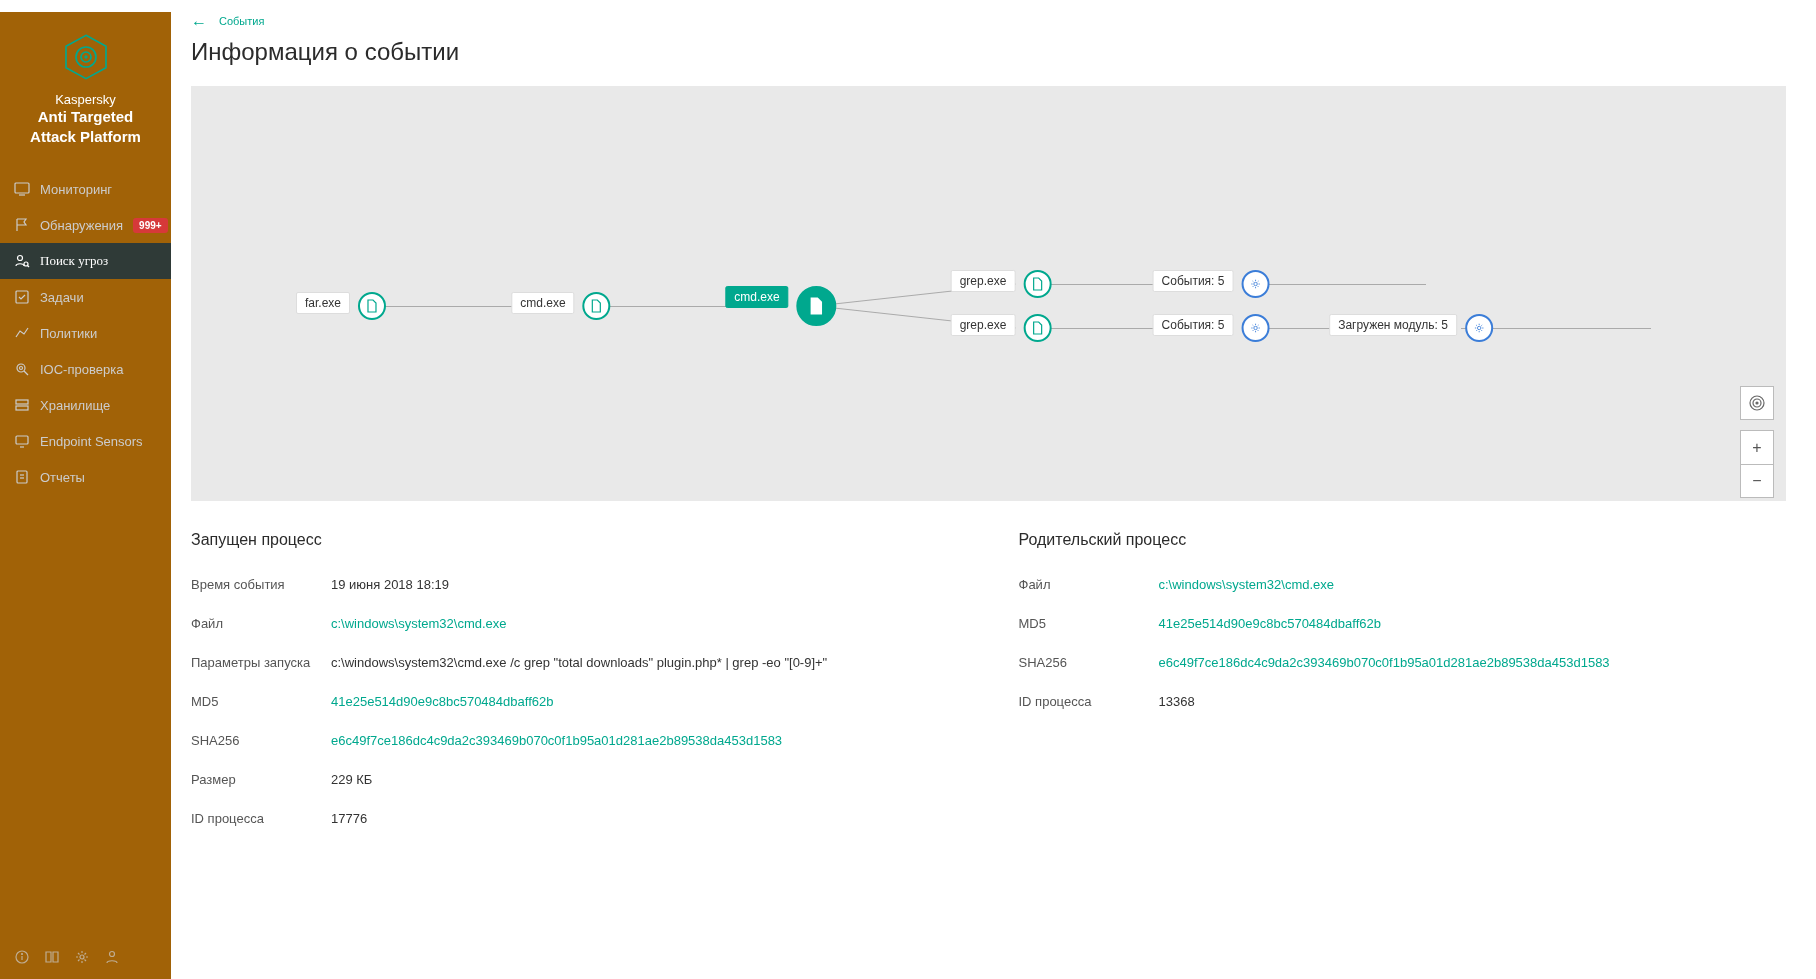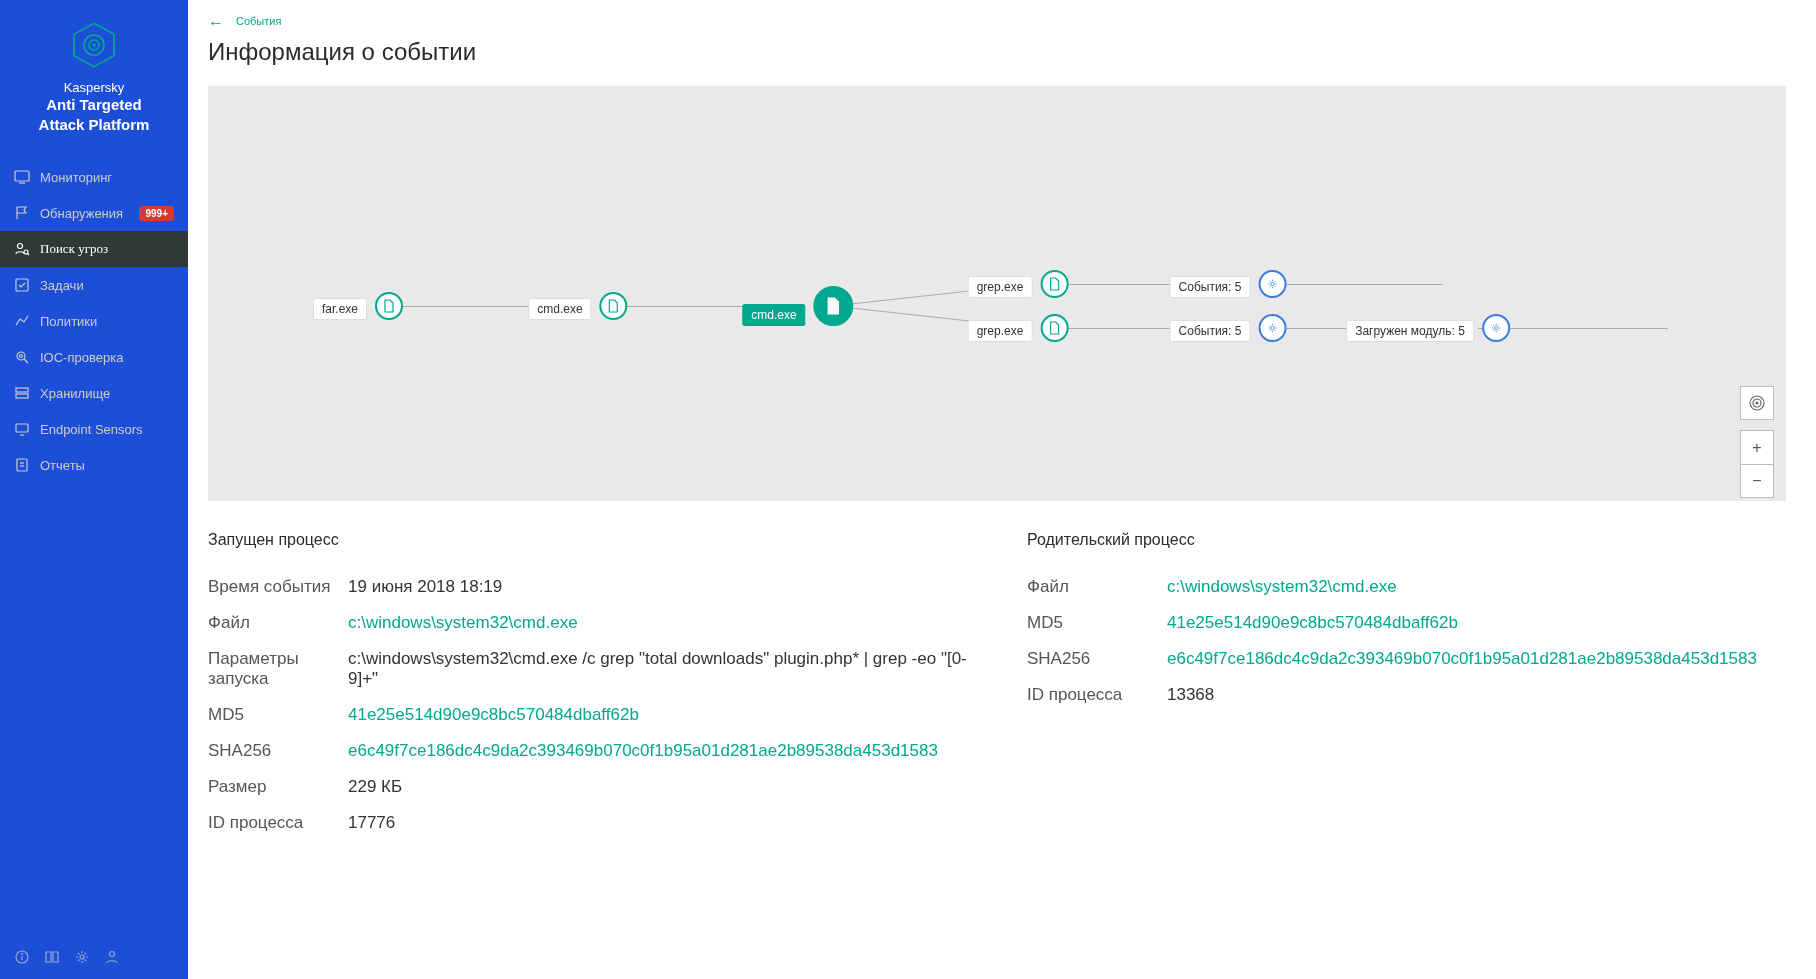--- a/index.html
+++ b/index.html
@@ -1,20 +1,20 @@
 <!DOCTYPE html>
 <html><head>
 <meta charset="utf-8">
 <style>
 * { margin: 0; padding: 0; box-sizing: border-box; }
 body { font-family: -apple-system, BlinkMacSystemFont, "Segoe UI", Arial, sans-serif; font-size: 14px; color: #333; background: #fff; overflow-x: hidden; }
 .app { display: flex; width: 1816px; height: 979px; }
 
 
-.sidebar { width: 188px; background: #1d4ed8; color: #ccc; display: flex; flex-direction: column; }
+.sidebar { width: 171px; background: #a16207; color: #ccc; display: flex; flex-direction: column; margin-top: 12px; }
 .logo-area { text-align: center; padding: 20px 10px 25px; }
 .logo-icon { width: 50px; height: 50px; margin: 0 auto 10px; }
 .logo-brand { font-size: 13px; color: #fff; font-weight: 400; }
 .logo-product { font-size: 15px; color: #fff; font-weight: 600; line-height: 1.3; }
 .nav { flex: 1; }
 .nav-item { display: flex; align-items: center; padding: 10px 14px; color: #ccc; cursor: pointer; font-size: 13px; gap: 10px; }
 .nav-item.active { background: #2f3a37; color: #fff; font-family: Liberation Serif, serif; }
 .nav-icon { width: 16px; height: 16px; display: inline-flex; align-items: center; justify-content: center; flex-shrink: 0; }
 .badge { background: #d63939; color: #fff; font-size: 10px; padding: 2px 6px; border-radius: 3px; margin-left: auto; font-weight: 600; }
 .sidebar-footer { display: flex; gap: 14px; padding: 14px; justify-content: flex-start; }
@@ -22,42 +22,42 @@
 
 
 .main { flex: 1; padding: 12px 30px 0 20px; overflow-y: auto; }
 .breadcrumb { display: flex; align-items: center; gap: 12px; margin-bottom: 8px; }
 .back-arrow { color: #00a88e; cursor: pointer; font-size: 16px; }
 .crumb-link { color: #00a88e; font-size: 11px; }
 h1.page-title { font-size: 24px; font-weight: 400; color: #2b2b2b; margin-bottom: 20px; }
 
 
 .graph-canvas { position: relative; background: #e9e9e9; height: 415px; margin-bottom: 30px; }
-.node { position: absolute; display: flex; align-items: flex-end; gap: 8px; transform: translate(-50%, -50%); }
+.node { position: absolute; display: flex; align-items: flex-start; gap: 8px; transform: translate(-50%, -50%); }
 .node-label { background: #fff; border: 1px solid #ddd; padding: 3px 8px; font-size: 12px; color: #333; border-radius: 2px; white-space: nowrap; }
 .node-label.active { background: #00a88e; color: #fff; border-color: #00a88e; }
 .node-circle { width: 28px; height: 28px; border-radius: 50%; border: 2px solid #00a88e; background: #fff; display: flex; align-items: center; justify-content: center; }
 .node-circle.big { width: 40px; height: 40px; background: #00a88e; }
 .node-circle.blue { border-color: #3b7dd8; }
 .node-circle svg { width: 12px; height: 14px; }
 .node-circle.big svg { width: 18px; height: 20px; }
 .edge { position: absolute; background: #aaa; height: 1px; }
 .edge-diag { position: absolute; }
 
 .graph-controls { position: absolute; right: 12px; display: flex; flex-direction: column; gap: 10px; }
 .graph-controls.top { top: 300px; }
 .gc-btn { width: 34px; height: 34px; border: 1px solid #bbb; background: #fff; display: flex; align-items: center; justify-content: center; cursor: pointer; font-size: 16px; color: #555; }
 .gc-group { display: flex; flex-direction: column; }
 .gc-group .gc-btn:first-child { border-bottom: none; }
 
 
 .details { display: flex; gap: 60px; }
 .detail-col { flex: 1; }
 .detail-col h2 { font-size: 16px; font-weight: 400; color: #2b2b2b; margin-bottom: 28px; }
-.detail-row { display: flex; margin-bottom: 16px; font-size: 17px; }
+.detail-row { display: flex; margin-bottom: 16px; font-size: 13px; margin-top: 24px; }
 .detail-label { width: 140px; color: #555; flex-shrink: 0; }
 .detail-value { color: #333; word-break: break-all; }
 .detail-value.link { color: #00a88e; }
 </style>
 </head>
 <body>
 
 <div class="app">
 
   <div class="sidebar">

